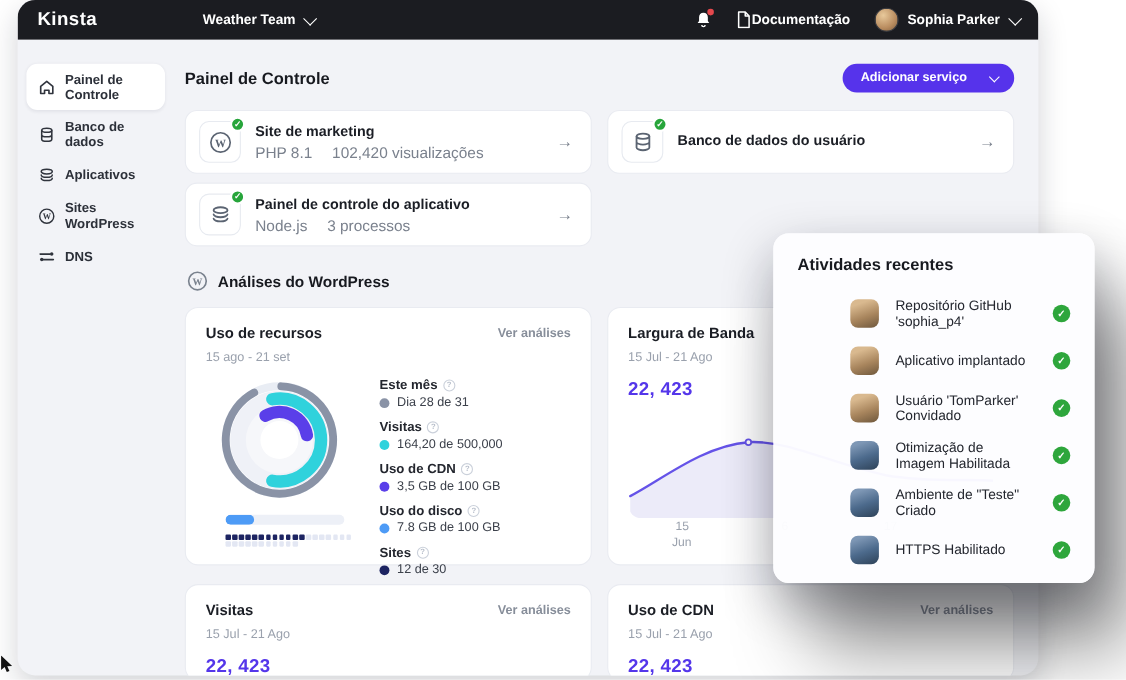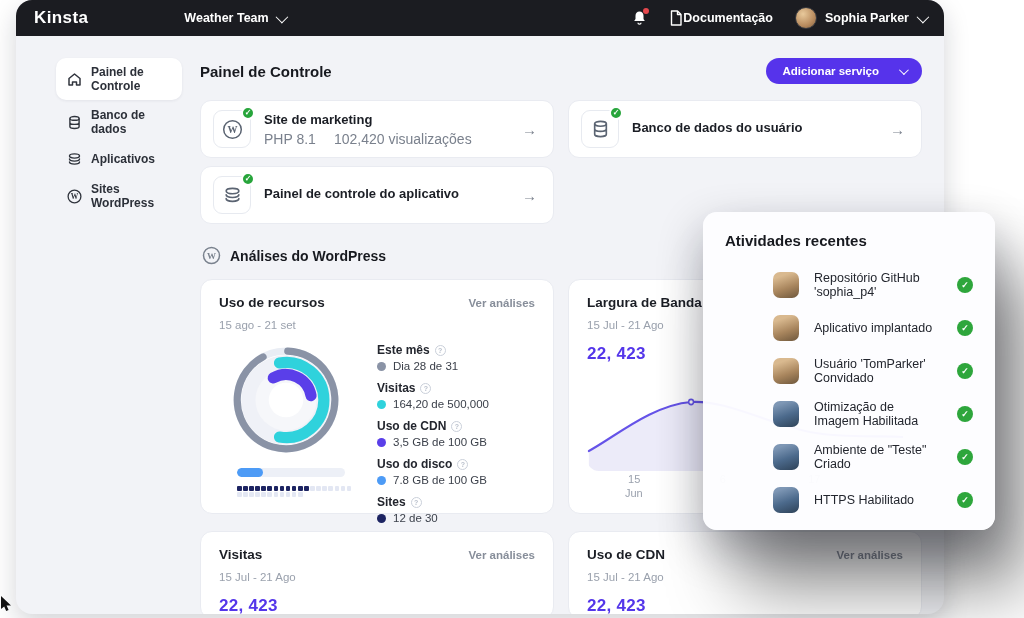--- a/index.html
+++ b/index.html
@@ -15,21 +15,21 @@
   .team-select { display:flex; align-items:center; gap:7px; margin-left:96px; font-size:12.5px; font-weight:700; cursor:pointer; }
   .topbar-right { margin-left:auto; display:flex; align-items:center; gap:22px; }
   .bell-wrap { position:relative; cursor:pointer; display:flex; }
   .bell-dot { position:absolute; right:-2px; top:-2px; width:6px; height:6px; border-radius:50%; background:#E5484D; }
   .doc-link { display:flex; align-items:center; gap:0; font-size:12.5px; font-weight:700; cursor:pointer; }
   .user-menu { display:flex; align-items:center; gap:8px; font-size:12.5px; font-weight:700; cursor:pointer; }
   .avatar-sm { width:22px; height:22px; border-radius:50%; background:radial-gradient(circle at 35% 30%, #E8C99B, #B98C5F 60%, #7D5E3F); border:1px solid #3a3b40; }
   .chev { width:9px; height:9px; border-right:1.7px solid currentColor; border-bottom:1.7px solid currentColor; transform:rotate(45deg) translateY(-2px); }
 
   
-  .content { display:flex; height:418px;margin-left:32px; }
+  .content { display:flex; height:418px; }
   .sidebar { width:142px; padding:22px 8px 0 8px; flex-shrink:0; }
   .side-item { display:flex; align-items:center; gap:9px; padding:7px 10px; border-radius:10px; font-size:12px; font-weight:700; color:#2C3039; margin-bottom:1px; cursor:pointer; }
   .side-item.active { background:#fff; box-shadow:0 1px 3px rgba(25,30,60,.07); }
   .side-ic { width:16px; height:16px; color:#30343D; flex-shrink:0; display:flex; align-items:center; justify-content:center; }
   .main { flex:1; padding:22px 22px 0 10px; position:relative; }
 
   
   .main-head { display:flex; align-items:center; justify-content:space-between; margin-bottom:16px; }
   .page-title { font-size:15px; font-weight:800; color:#17191F; }
   .btn-primary { background:#5633EB; color:#fff; border:none; border-radius:999px; height:26px; padding:0 16px;
@@ -167,20 +167,30 @@
       </div>
       <div class="side-item">
         <span class="side-ic">
           <svg width="15" height="15" viewBox="0 0 15 15">
               <circle cx="7.5" cy="7.5" r="6.4" stroke="#30343D" stroke-width="1.3" fill="none"></circle>
               <text x="7.5" y="10.3" font-size="7.5" font-weight="bold" text-anchor="middle" fill="#30343D" font-family="Liberation Serif, serif">W</text>
             </svg>
         </span>
         <span>Sites WordPress</span>
       </div>
+      <div class="side-item">
+        <span class="side-ic">
+          <svg width="15" height="15" viewBox="0 0 15 15" fill="none">
+              <path d="M1.5 5h9M4.5 10h9" stroke="#30343D" stroke-width="1.5" stroke-linecap="round"></path>
+              <circle cx="12" cy="5" r="1.6" fill="#30343D"></circle>
+              <circle cx="3" cy="10" r="1.6" fill="#30343D"></circle>
+            </svg>
+        </span>
+        <span>DNS</span>
+      </div>
     </div>
 
     <div class="main">
 
       <div class="main-head">
         <div class="page-title">Painel de Controle</div>
         <button class="btn-primary">
           <span>Adicionar serviço</span>
           <span class="chev"></span>
         </button>
@@ -222,20 +232,24 @@
         <div class="svc-card">
           <div class="svc-icon-box">
             <svg width="19" height="19" viewBox="0 0 15 15" fill="none">
                 <ellipse cx="7.5" cy="4" rx="5" ry="2.1" stroke="#5B6472" stroke-width="1.3"></ellipse>
                 <path d="M2.5 7c0 1.1 2.2 2.1 5 2.1s5-1 5-2.1M2.5 10c0 1.1 2.2 2.1 5 2.1s5-1 5-2.1" stroke="#5B6472" stroke-width="1.3" stroke-linecap="round"></path>
               </svg>
             <span class="badge-check">✓</span>
           </div>
           <div class="svc-body">
             <div class="svc-title">Painel de controle do aplicativo</div>
+            <div class="svc-meta">
+              <span>Node.js</span>
+              <span>3 processos</span>
+            </div>
           </div>
           <span class="svc-arrow">→</span>
         </div>
       </div>
 
       <div class="section-head">
         <span>
           <svg width="19" height="19" viewBox="0 0 19 19">
               <circle cx="9.5" cy="9.5" r="8" stroke="#7A828E" stroke-width="1.5" fill="none"></circle>
               <text x="9.5" y="13" font-size="9" font-weight="bold" text-anchor="middle" fill="#7A828E" font-family="Liberation Serif, serif">W</text>

